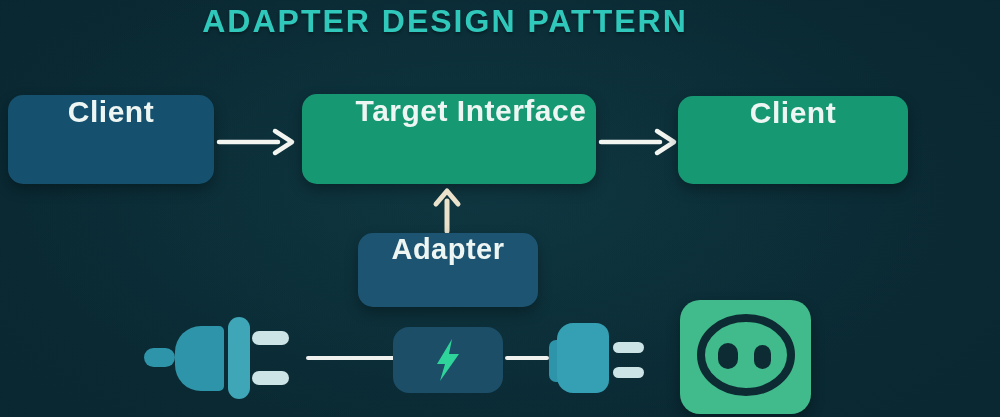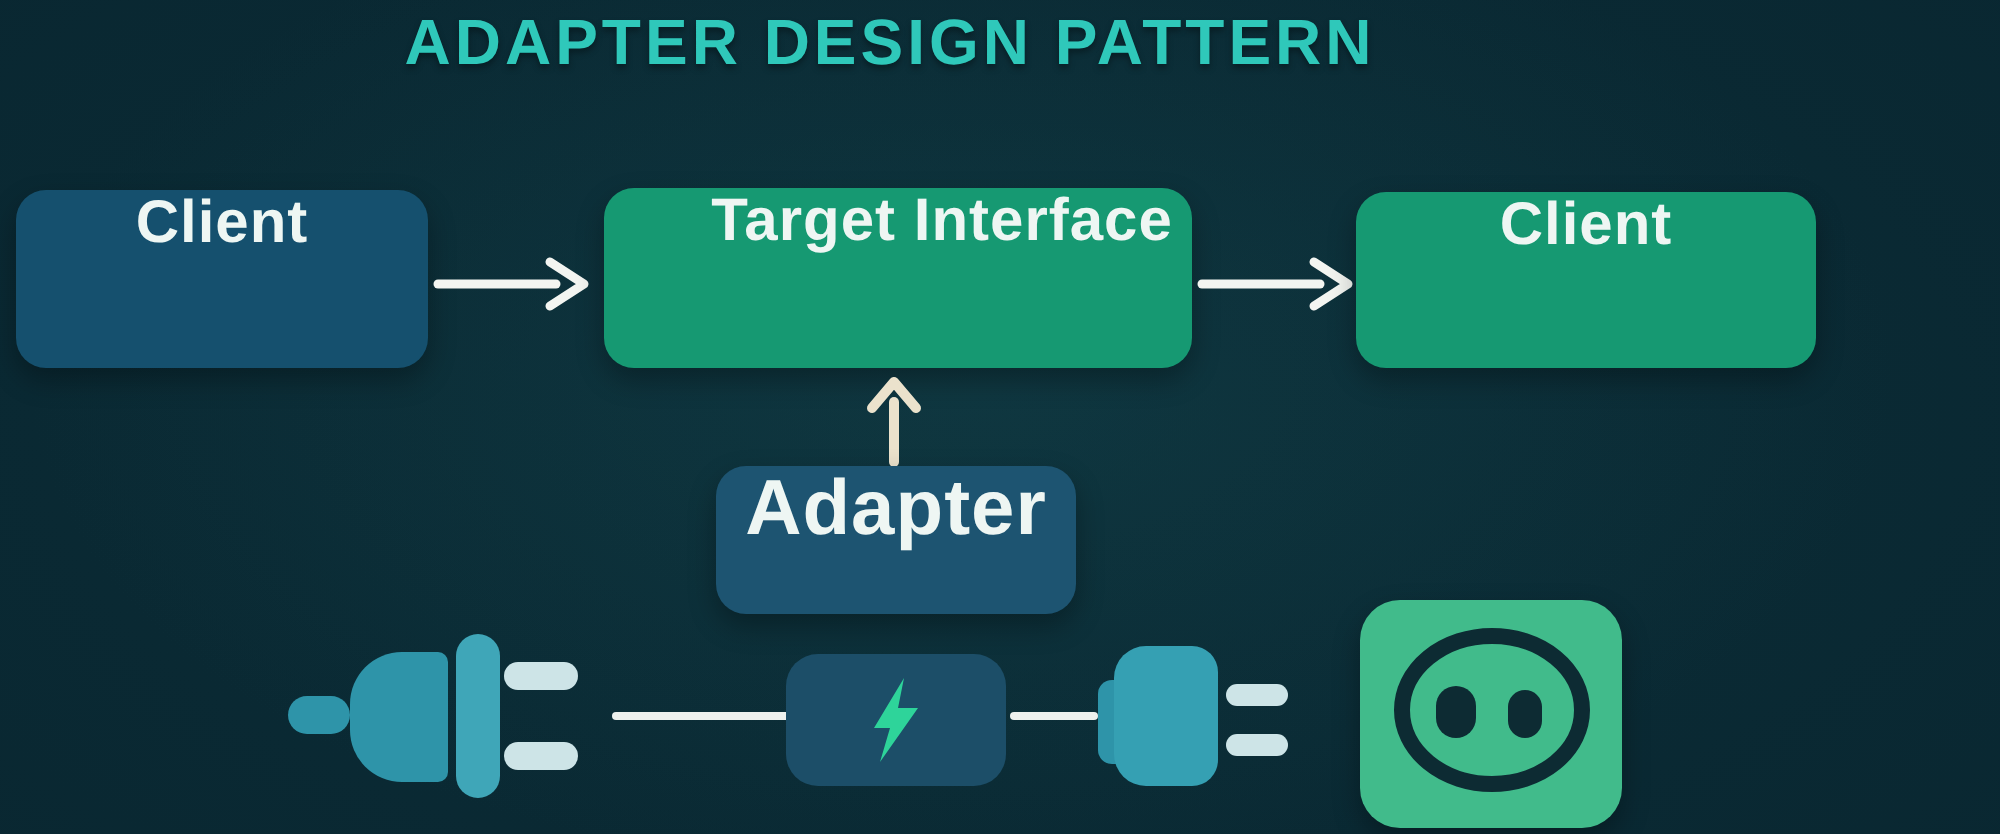--- a/index.html
+++ b/index.html
@@ -31,21 +31,21 @@
     border-radius:15px;
     font-weight:700; font-size:30px; color:#eef6f3;
     box-shadow: 0 6px 14px rgba(0,0,0,.30);
     letter-spacing:.5px;
   }
   .node-blue  { background:#15506e; }
   .node-green { background:#169972; }
   #node-client  { left:8px;   top:95px;  width:206px; height:89px; }
   #node-target  { left:302px; top:94px;  width:294px; height:90px;padding-left:44px; }
   #node-adaptee { left:678px; top:96px;  width:230px; height:88px; }
-  #node-adapter { left:358px; top:233px; width:180px; height:74px; background:#1d5471; font-size:39px; }
+  #node-adapter { left:358px; top:233px; width:180px; height:74px; background:#1d5471; font-size:29px; }
 
   .arrow { position:absolute; }
   #arrow-1  { left:216px; top:127px; }
   #arrow-2  { left:598px; top:127px; }
   #arrow-up { left:432px; top:187px; }
 
   
   .shape { position:absolute; }
   .teal   { background:#2e94a9; }
   .teal-l { background:#3fa6b8; }

